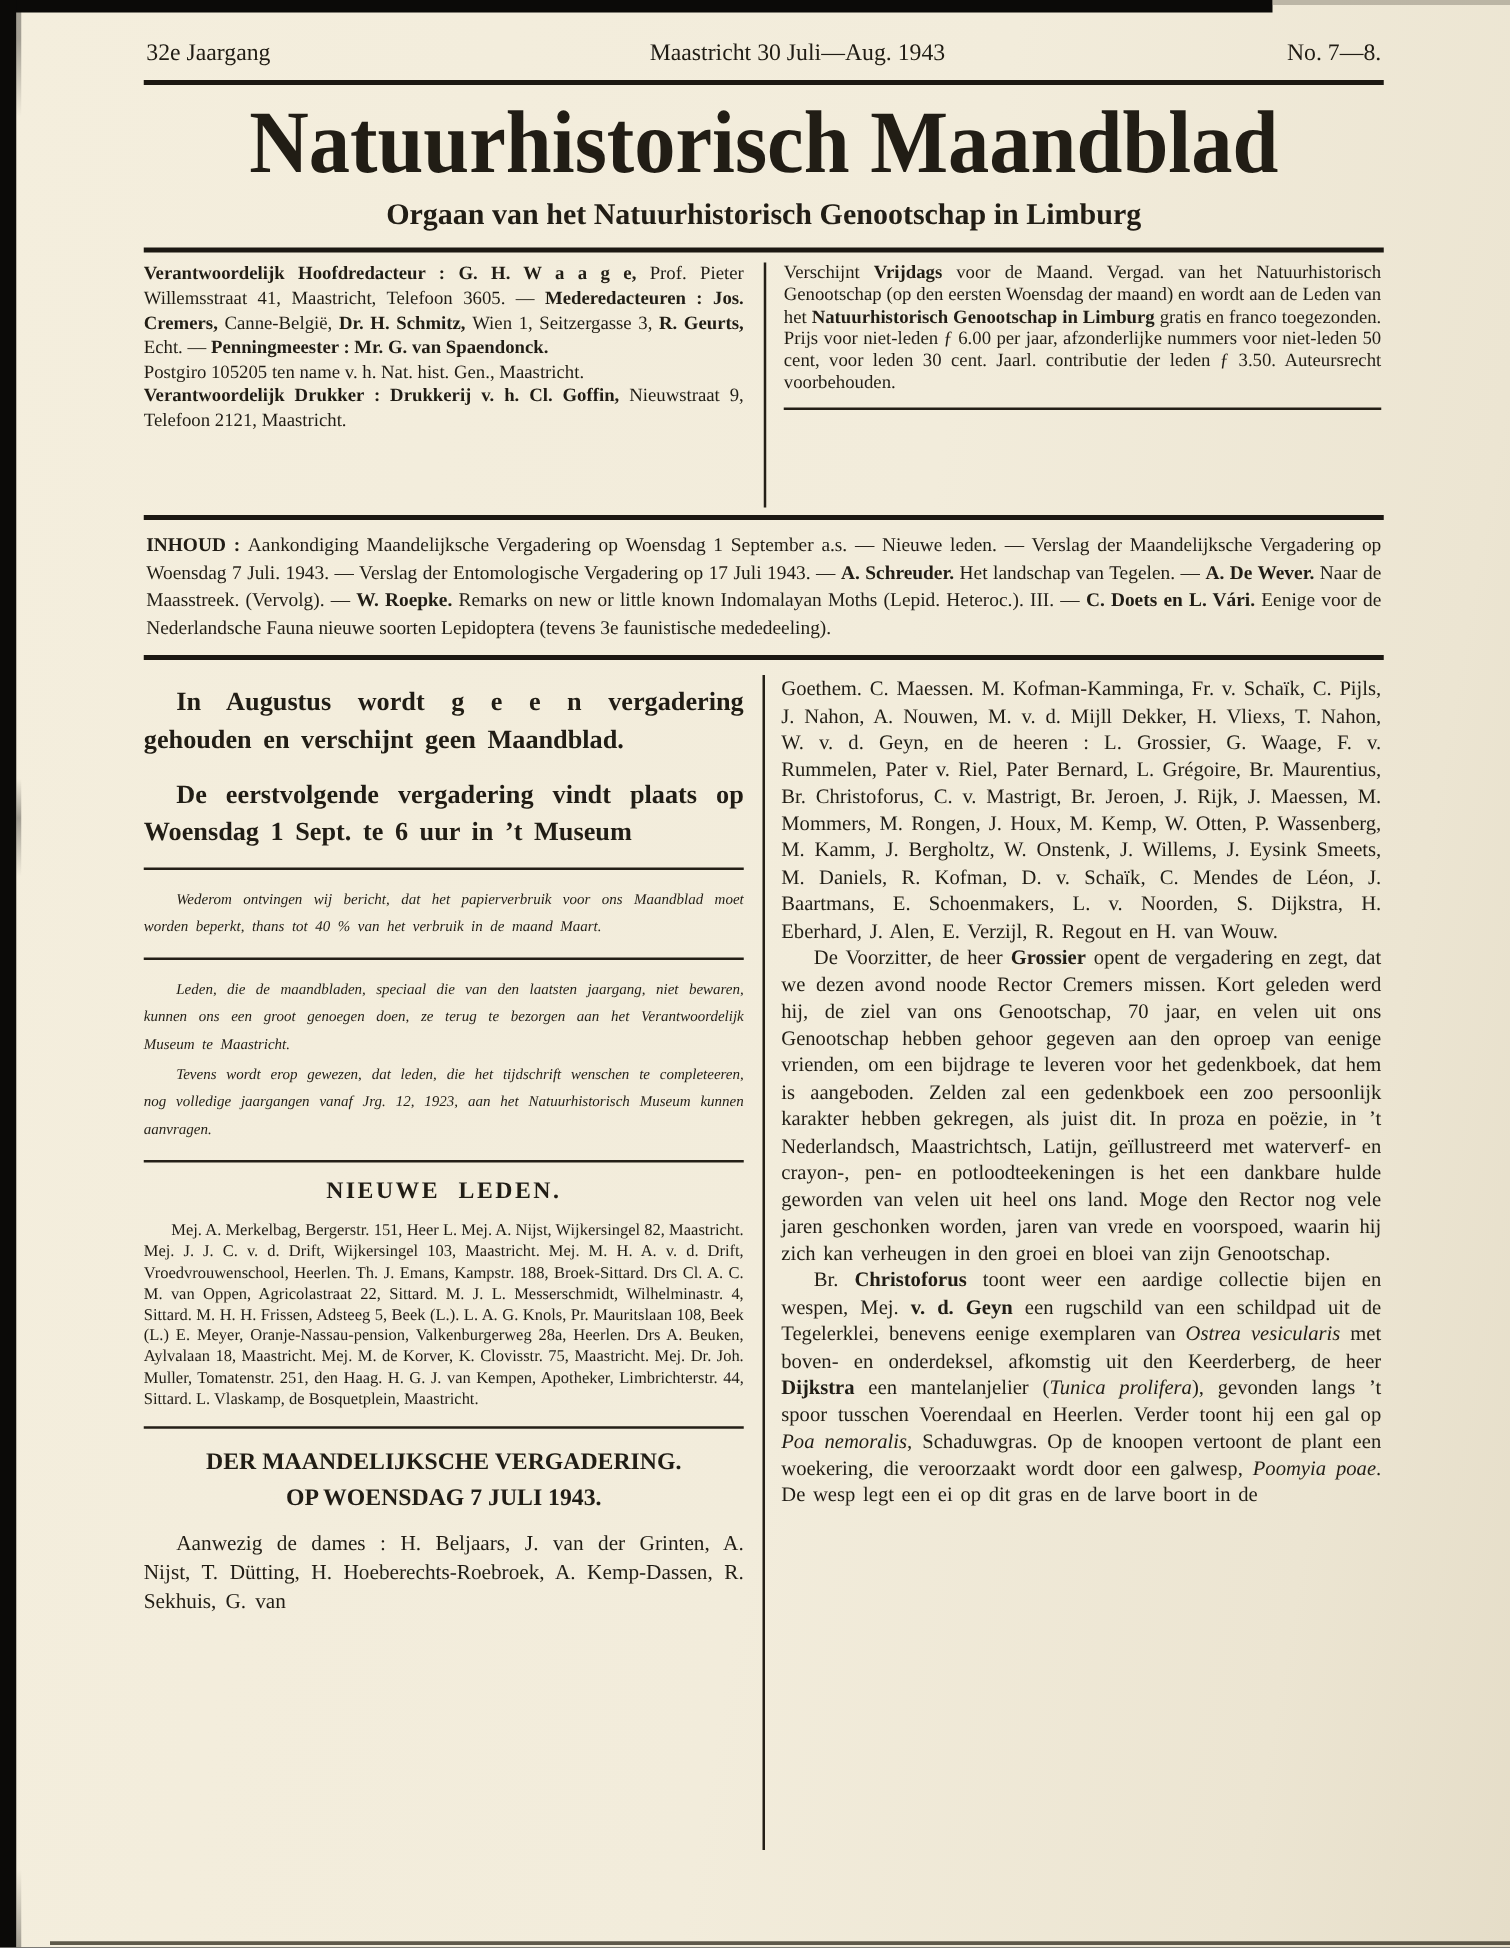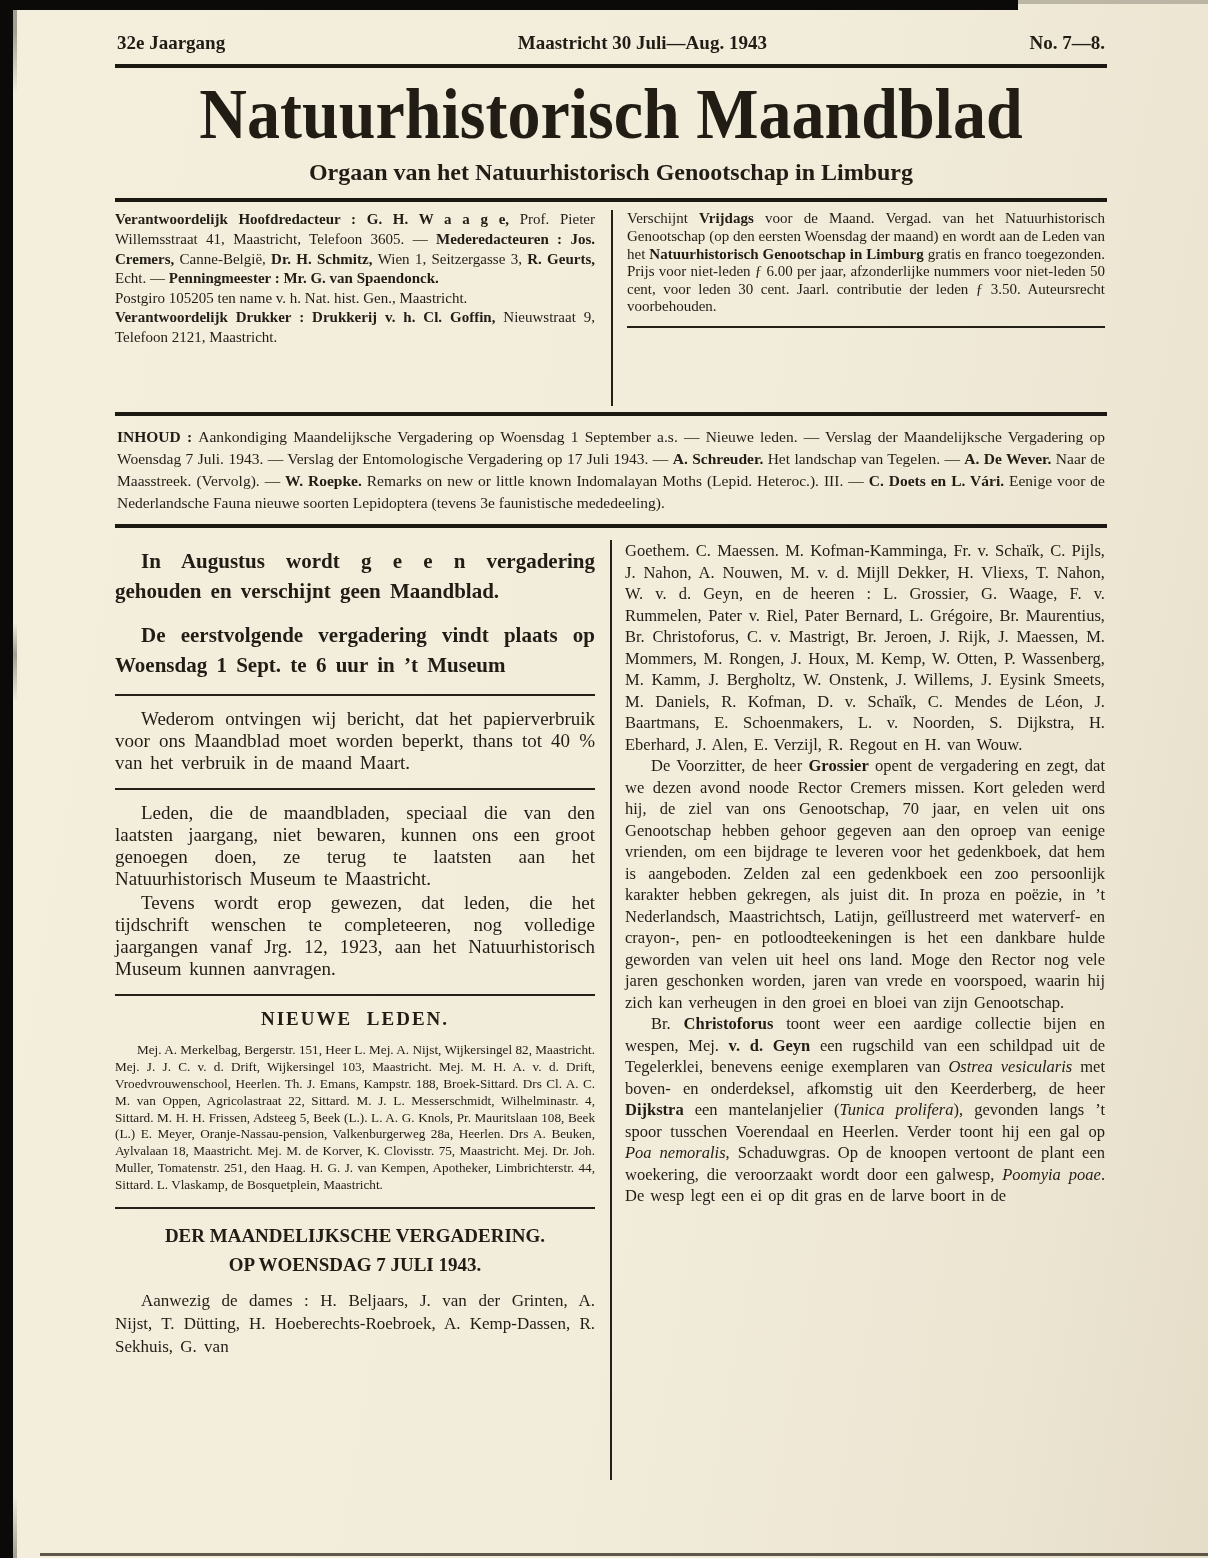--- a/index.html
+++ b/index.html
@@ -16,21 +16,21 @@
   .edge-top{position:absolute;left:0;top:0;width:1018px;height:10px;background:#0b0a08;}
   .edge-top2{position:absolute;left:1018px;top:0;width:190px;height:4px;background:#8a8476;opacity:.5;}
   .edge-left{position:absolute;left:0;top:0;width:13px;height:1558px;background:#0b0a08;}
   .edge-left:after{content:"";position:absolute;left:13px;top:0;width:4px;height:100%;
     background:linear-gradient(#0b0a08 2%,transparent 6%,transparent 40%,#0b0a08 42%,transparent 45%,transparent 96%,#0b0a08 100%);opacity:.35;}
   .edge-bottom{position:absolute;left:40px;right:0;bottom:2px;height:3px;background:#383326;opacity:.8;}
 
   .content{position:absolute;left:115px;top:26px;width:992px;}
 
   
-  .pheader{display:flex;justify-content:space-between;align-items:baseline;font-weight:bold;font-size:19px;padding:6px 2px 10px 2px;}
+  .pheader{display:flex;justify-content:space-between;align-items:baseline;font-weight:normal;font-size:19px;padding:6px 2px 10px 2px;}
   .pheader .mid{margin-left:30px;}
   .rule{height:4px;background:#1c1812;}
   .rule-thin{height:2px;background:#241f17;}
 
   h1.mag-title{
     margin:10px 0 0 0;text-align:center;
     font-size:66px;line-height:1.02;font-weight:bold;letter-spacing:0px;
     transform:scaleY(1.08);transform-origin:top center;white-space:nowrap;
   }
   .subtitle{text-align:center;font-size:24px;font-weight:bold;margin:14px 0 12px 0;}
@@ -46,21 +46,21 @@
 
   .inhoud{margin:10px 2px 10px 2px;font-size:15.5px;line-height:22px;text-align:justify;}
 
   
   .body-cols{position:relative;display:flex;margin-top:12px;}
   .col-left{width:480px;}
   .col-divider{width:2px;background:#241f17;margin:0 13px 0 15px;min-height:940px;}
   .col-right{width:480px;}
 
   .announce{font-size:21px;font-weight:bold;line-height:30px;text-align:justify;text-indent:26px;margin:6px 0 14px 0;word-spacing:4px;}
-  .italicp{font-size:19px;line-height:22px;text-align:justify;text-indent:26px;margin:0;word-spacing:3px;}
+  .italicp{font-style:italic;font-size:12px;line-height:22px;text-align:justify;text-indent:26px;margin:0;word-spacing:3px;}
   .italicp + .italicp{margin-top:2px;}
   .sect-rule{margin:14px 0 12px 0;}
 
   h3.nl-head{font-size:19px;font-weight:bold;text-align:center;letter-spacing:2px;word-spacing:8px;margin:4px 0 12px 0;}
   .small{font-size:13.2px;line-height:16.8px;text-align:justify;text-indent:22px;margin:0;}
 
   .verslag-head{text-align:center;font-weight:bold;font-size:19px;line-height:29px;margin:8px 0 10px 0;}
   .attendees{font-size:17px;line-height:23px;text-align:justify;text-indent:26px;margin:0;word-spacing:3px;}
 
   .bodyp{font-size:16.5px;line-height:21.5px;text-align:justify;text-indent:26px;margin:0;word-spacing:2px;}
@@ -111,21 +111,21 @@
     <div class="body-cols">
 
       <div class="col-left">
         <p class="announce">In Augustus wordt g e e n vergadering gehouden en verschijnt geen Maandblad.</p>
         <p class="announce">De eerstvolgende vergadering vindt plaats op Woensdag 1 Sept. te 6 uur in ’t Museum</p>
         <div class="rule-thin sect-rule"></div>
 
         <p class="italicp">Wederom ontvingen wij bericht, dat het papierverbruik voor ons Maandblad moet worden beperkt, thans tot 40 % van het verbruik in de maand Maart.</p>
         <div class="rule-thin sect-rule"></div>
 
-        <p class="italicp">Leden, die de maandbladen, speciaal die van den laatsten jaargang, niet bewaren, kunnen ons een groot genoegen doen, ze terug te laatsten aan het Natuurhistorisch Museum te Maastricht.</p>
+        <p class="italicp">Leden, die de maandbladen, speciaal die van den laatsten jaargang, niet bewaren, kunnen ons een groot genoegen doen, ze terug te bezorgen aan het Verantwoordelijk Museum te Maastricht.</p>
         <p class="italicp">Tevens wordt erop gewezen, dat leden, die het tijdschrift wenschen te completeeren, nog volledige jaargangen vanaf Jrg. 12, 1923, aan het Natuurhistorisch Museum kunnen aanvragen.</p>
         <div class="rule-thin sect-rule"></div>
 
         <h3 class="nl-head">NIEUWE LEDEN.</h3>
         <p class="small">Mej. A. Merkelbag, Bergerstr. 151, Heer L. Mej. A. Nijst, Wijkersingel 82, Maastricht. Mej. J. J. C. v. d. Drift, Wijkersingel 103, Maastricht. Mej. M. H. A. v. d. Drift, Vroedvrouwenschool, Heerlen. Th. J. Emans, Kampstr. 188, Broek-Sittard. Drs Cl. A. C. M. van Oppen, Agricolastraat 22, Sittard. M. J. L. Messerschmidt, Wilhelminastr. 4, Sittard. M. H. H. Frissen, Adsteeg 5, Beek (L.). L. A. G. Knols, Pr. Mauritslaan 108, Beek (L.) E. Meyer, Oranje-Nassau-pension, Valkenburgerweg 28a, Heerlen. Drs A. Beuken, Aylvalaan 18, Maastricht. Mej. M. de Korver, K. Clovisstr. 75, Maastricht. Mej. Dr. Joh. Muller, Tomatenstr. 251, den Haag. H. G. J. van Kempen, Apotheker, Limbrichterstr. 44, Sittard. L. Vlaskamp, de Bosquetplein, Maastricht.</p>
         <div class="rule-thin sect-rule"></div>
 
         <div class="verslag-head">
           <div>DER MAANDELIJKSCHE VERGADERING.</div>
           <div>OP WOENSDAG 7 JULI 1943.</div>

